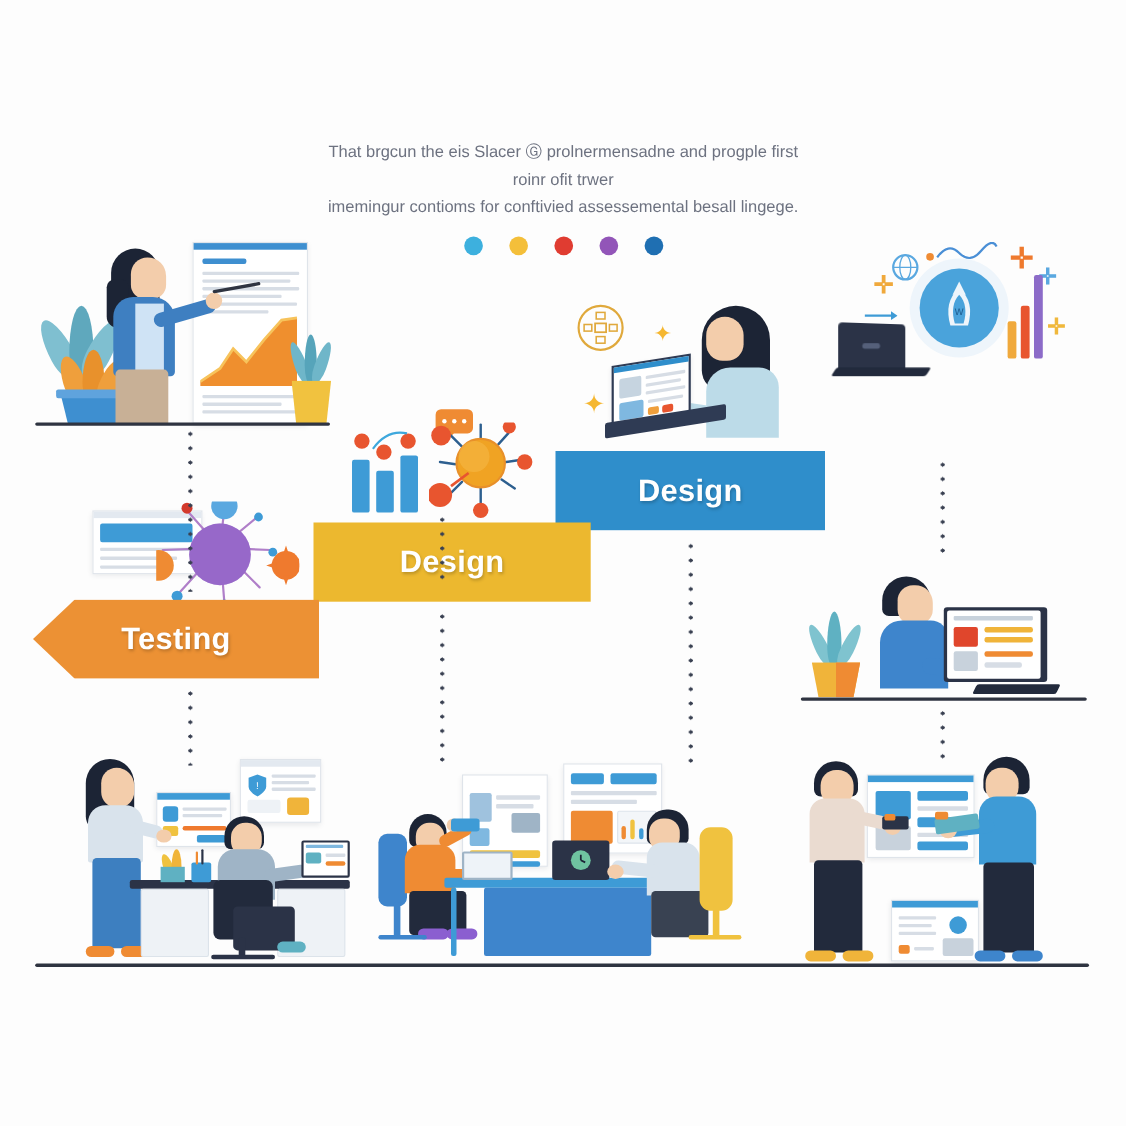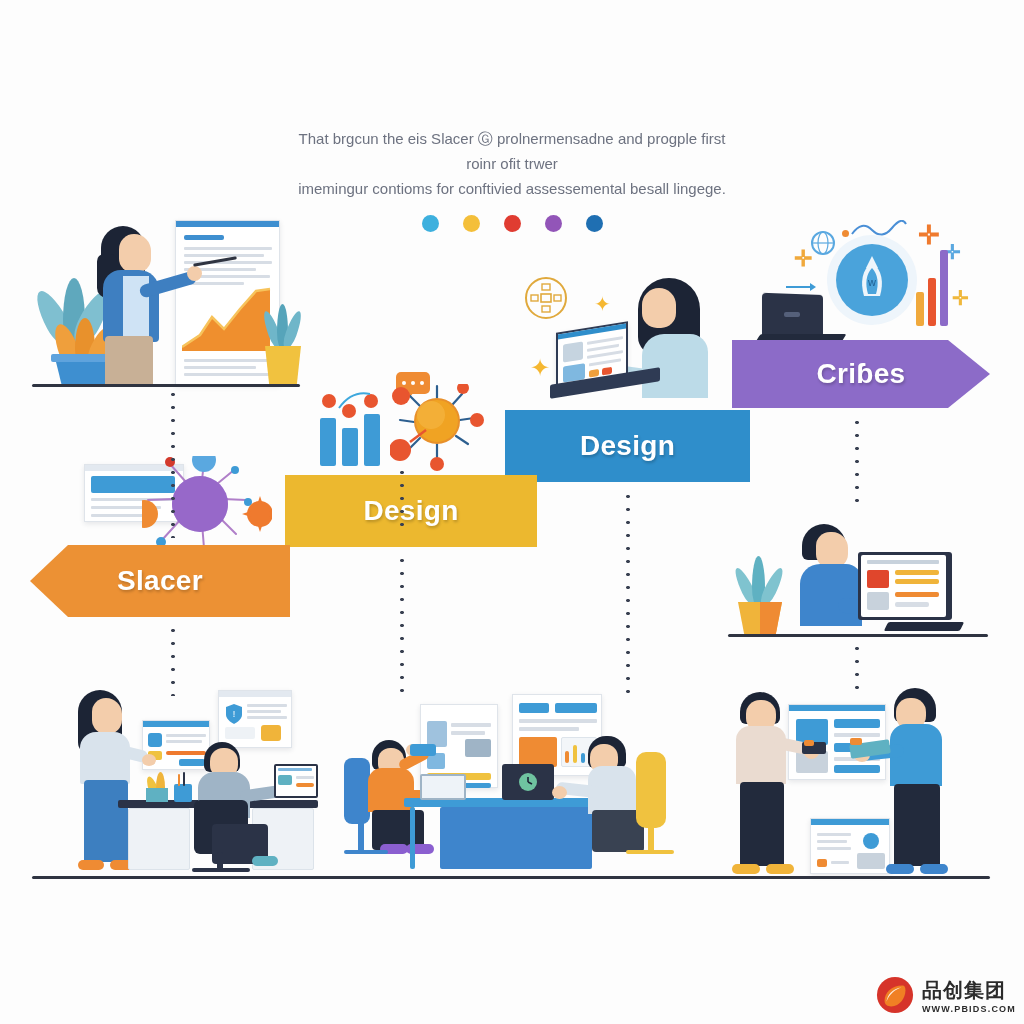--- a/index.html
+++ b/index.html
@@ -255,23 +255,20 @@
 
     <div class="blk" style="left:158px; top:80px; width:8px; height:34px; background:#f0a93c;"></div>
     <div class="blk" style="left:170px; top:66px; width:8px; height:48px; background:#e8552f;"></div>
     <div class="blk" style="left:182px; top:38px; width:8px; height:76px; background:#8c6bc8;"></div>
 
     <div class="blk" style="left:4px; top:82px; width:64px; height:44px; background:#2b3347; border-radius:4px 4px 0 0; transform:perspective(200px) rotateY(18deg);"></div>
     <div class="blk" style="left:26px; top:100px; width:16px; height:5px; background:#55607a; border-radius:2px;"></div>
     <div class="blk" style="left:0px; top:122px; width:86px; height:8px; background:#222a3c; border-radius:2px; transform:skewX(-32deg);"></div>
   </div>
 
-  <div class="banner both-notch" style="left:732px; top:340px; width:258px; height:68px; background:#8c6bc8;">
-    <span>Criɓes</span>
-  </div>
 
   <div class="banner" style="left:505px; top:410px; width:245px; height:72px; background:#2f8ecb;">
     <span>Design</span>
   </div>
 
   <div class="fig" style="left:84px; top:456px; width:200px; height:110px;">
     <div class="card" style="left:0px; top:8px; width:100px; height:58px;">
       <div class="bar" style="background:#e3e9f0; height:6px;"></div>
       <div class="blk" style="left:6px; top:11px; width:84px; height:17px; background:#3e9bd6;"></div>
       <div class="line" style="left:6px; top:33px; width:84px; height:3px;"></div>
@@ -303,21 +300,21 @@
         <path d="M118,40 l3,9 -6,0 z M118,76 l3,-9 -6,0 z M100,58 l9,3 0,-6 z M136,58 l-9,3 0,-6 z"></path>
       </g>
     </svg>
   </div>
 
   <div class="banner" style="left:285px; top:475px; width:252px; height:72px; background:#ecb82f;">
     <span>Design</span>
   </div>
 
   <div class="banner left-notch" style="left:30px; top:545px; width:260px; height:72px; background:#ec9134;">
-    <span>Slacer</span>
+    <span>Testing</span>
   </div>
 
   <div class="fig" style="left:730px; top:512px; width:250px; height:125px;">
 
     <div class="leaf" style="left:10px; top:54px; width:12px; height:42px; background:#7fc3cf; transform:rotate(-26deg);"></div>
     <div class="leaf" style="left:22px; top:44px; width:13px; height:52px; background:#5fb1c2;"></div>
     <div class="leaf" style="left:36px; top:54px; width:12px; height:42px; background:#7fc3cf; transform:rotate(26deg);"></div>
     <div class="pot" style="left:8px; top:90px; width:44px; height:32px; background:#f0b43a; clip-path:polygon(0 0,100% 0,86% 100%,14% 100%);"></div>
     <div class="pot" style="left:30px; top:90px; width:22px; height:32px; background:#ef8b33; clip-path:polygon(0 0,100% 0,72% 100%,0 100%);"></div>
 
@@ -513,25 +510,14 @@
     <div class="limb" style="left:130px; top:64px; width:16px; height:14px; background:#f3cdab; border-radius:50%;"></div>
     <div class="blk" style="left:126px; top:58px; width:40px; height:14px; background:#5fb1c2; border-radius:2px; transform:rotate(-8deg);"></div>
     <div class="blk" style="left:126px; top:54px; width:12px; height:7px; background:#ef8b33; border-radius:2px;"></div>
     <div class="body" style="left:170px; top:100px; width:46px; height:82px; background:#222a3c; border-radius:4px 4px 0 0;"></div>
     <div class="blk" style="left:162px; top:180px; width:28px; height:10px; background:#3e85cc; border-radius:5px;"></div>
     <div class="blk" style="left:196px; top:180px; width:28px; height:10px; background:#3e85cc; border-radius:5px;"></div>
   </div>
 
   <div class="ground" style="left:32px; top:876px; width:958px;"></div>
 
-  <div class="watermark">
-    <svg class="wm-logo" viewBox="0 0 40 40">
-      <circle cx="20" cy="20" r="19" fill="#d6342a"></circle>
-      <path d="M28,10 C16,10 9,18 9,26 C9,30 12,32 16,32 C25,32 31,23 31,15 C31,12 30,10 28,10 Z" fill="#f08024"></path>
-      <path d="M27,12 C17,13 12,20 11,27 C14,19 20,14 27,12 Z" fill="#ffffff" opacity="0.85"></path>
-    </svg>
-    <span class="wm-text">
-      <span class="wm-cn">品创集团</span>
-      <span class="wm-url">WWW.PBIDS.COM</span>
-    </span>
-  </div>
 
 </div>
 
 </body></html>

